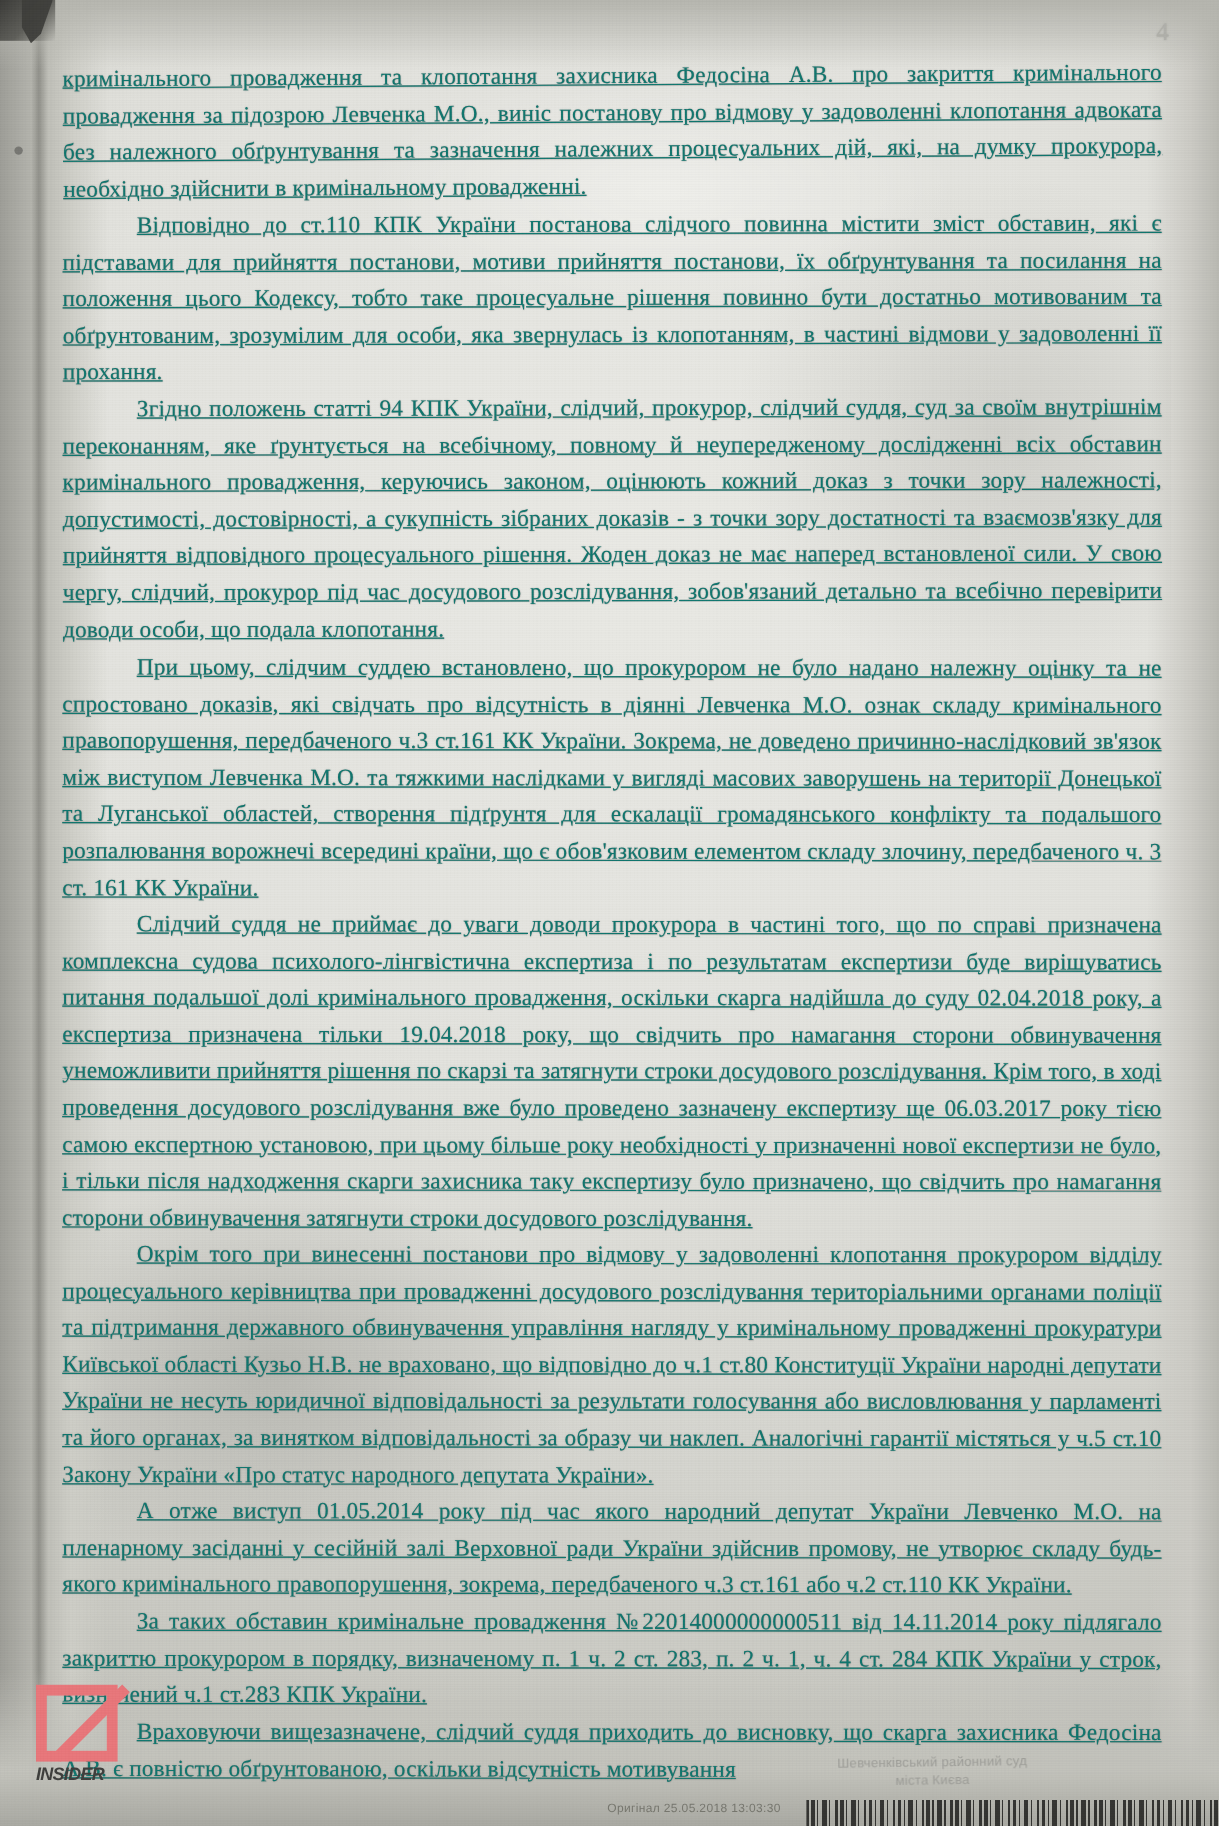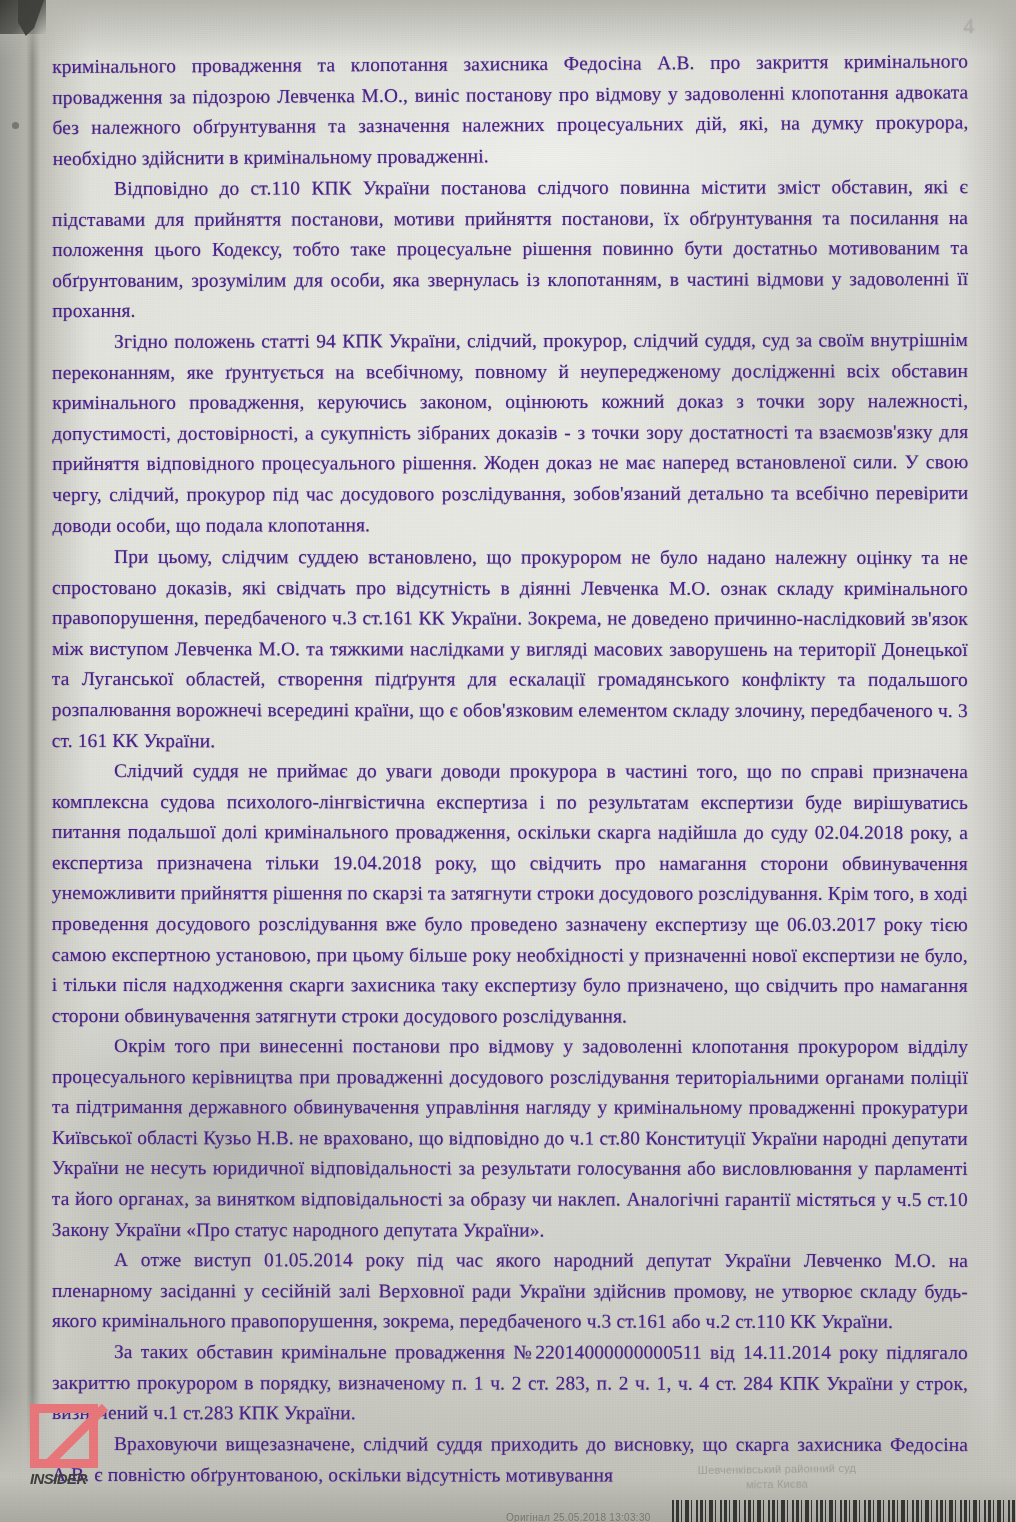--- a/index.html
+++ b/index.html
@@ -81,28 +81,29 @@
     left: 0; top: 0; width: 46px; height: 34px;
     background: linear-gradient(135deg, #3b3b38 0%, #5e5e59 55%, rgba(120,120,115,0) 100%);
   }
 
   
   .text-body {
     position: absolute;
     left: 52px;
     top: 52px;
     width: 916px;
-    color: #4c1d95;
+    color: #0f766e;
     font-size: 19.4px;
     line-height: 30.6px;
     text-align: justify;
     text-justify: inter-word;
     letter-spacing: .15px;
     filter: blur(.18px);
     text-shadow: 0 0 1.1px rgba(90,90,88,.55), .4px .3px .7px rgba(120,120,118,.35);
+    text-decoration: underline;
   }
   .text-body p {
     margin: 0 0 0 0;
   }
   .text-body p.indent {
     text-indent: 62px;
   }
   
   .sk1 { transform: rotate(-0.35deg); transform-origin: left top; }
   .sk2 { transform: rotate(-0.12deg); transform-origin: left top; }
@@ -210,21 +211,21 @@
       #262624 4px, #262624 7px, transparent 7px, transparent 9px,
       #262624 9px, #262624 10px, transparent 10px, transparent 13px,
       #262624 13px, #262624 17px, transparent 17px, transparent 19px,
       #262624 19px, #262624 20px, transparent 20px, transparent 24px
     );
     opacity: .9;
   }
   .barcode-caption {
     position: absolute;
     left: 6px;
-    top: 14px;
+    top: 4px;
     font-family: "Liberation Sans", sans-serif;
     font-size: 10px;
     color: #77776f;
     letter-spacing: .3px;
     filter: blur(.5px);
     white-space: nowrap;
   }
 </style>
 </head>
 <body>

